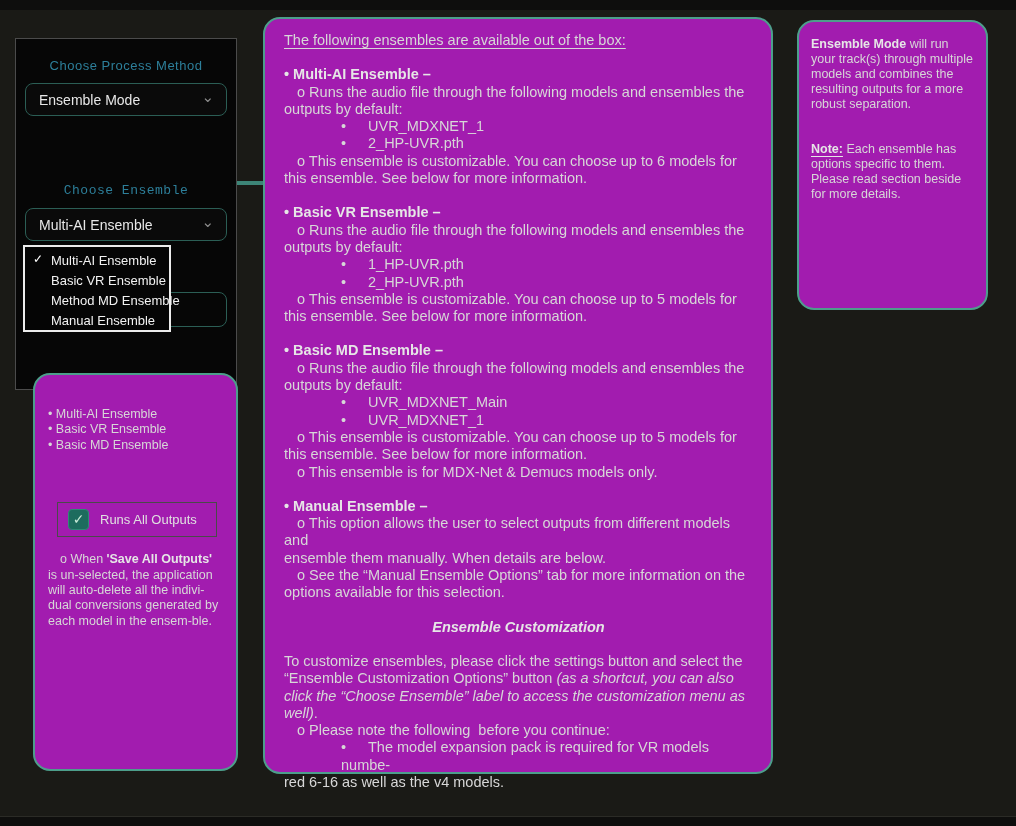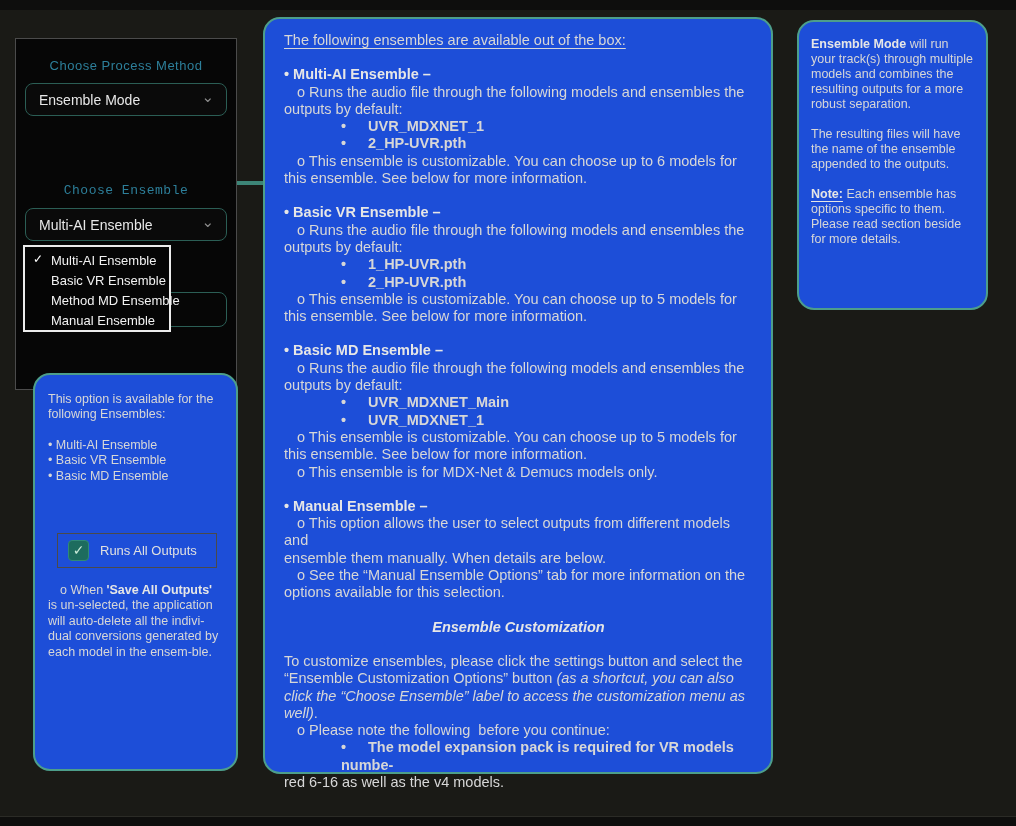--- a/index.html
+++ b/index.html
@@ -41,21 +41,21 @@
   .mi {
     position:relative; height:20px; display:flex; align-items:center;
     padding-left:26px; color:#f2f2f2; font-size:13px; white-space:nowrap;
   }
   .mi-check { position:absolute; left:8px; top:2px; font-size:12px; color:#ffffff; }
 
   .connector { position:absolute; left:237px; top:181px; width:26px; height:4px; background:#3d8577; }
 
   
   .teal-panel {
-    position:absolute; background:#1d4ed8;
+    position:absolute; background:#a21caf;
     border:2px solid #4d9e8b; border-radius:17px; color:#d7d7d7;
   }
   .center-panel {
     left:263px; top:17px; width:510px; height:757px;
     padding:13px 18px 0 19px; font-size:14.5px; line-height:17.3px;
   }
   .center-panel p { white-space:pre-wrap; }
   .info-panel {
     left:797px; top:20px; width:191px; height:290px;
     padding:15px 11px 0 12px; font-size:12.5px; line-height:15px;
@@ -64,21 +64,21 @@
   .save-panel {
     left:33px; top:373px; width:205px; height:398px;
     padding:17px 12px 0 13px; font-size:12.5px; line-height:15.4px;
   }
 
   .u  { text-decoration:underline; text-underline-offset:3px; }
   .b  { font-weight:bold; color:#e6e6e6; }
   .it { font-style:italic; }
   .oi  { text-indent:13px; }
   .oi2 { text-indent:12px; }
-  .sub { padding-left:57px;font-weight:bold; }
+  .sub { padding-left:57px; }
   .sb  { display:inline-block; width:27px; }
   .ctr { text-align:center; font-weight:bold; color:#e6e6e6;font-style:italic; }
   .gap   { height:17px; }
   .gap-s { height:15px; }
 
   
   .save-row {
     width:160px; height:35px; margin:49px 0 0 9px;
     border:1px solid #4a4a4a; display:flex; align-items:center;
     gap:11px; padding-left:10px; cursor:default;
@@ -164,27 +164,25 @@
   <div class="gap"></div>
   <p><span>To customize ensembles, please click the settings button and select the “Ensemble Customization Options” button </span><span class="it">(as a shortcut, you can also click the “Choose Ensemble” label to access the customization menu as well)</span><span>.</span></p>
   <p class="oi">o Please note the following  before you continue:</p>
   <p class="sub"><span class="sb">•</span><span>The model expansion pack is required for VR models numbe-</span></p>
   <p>red 6-16 as well as the v4 models.</p>
 </div>
 
 <div class="teal-panel info-panel">
   <p><span class="b">Ensemble Mode</span><span> will run your track(s) through multiple models and combines the resulting outputs for a more robust separation.</span></p>
   <div class="gap-s"></div>
-  <p>The resulting files will have the name of the ensemble appended to the outputs.</p>
   <div class="gap-s"></div>
   <p><span class="b u">Note:</span><span> Each ensemble has options specific to them. Please read section beside for more details.</span></p>
 </div>
 
 <div class="teal-panel save-panel">
-  <p>This option is available for the following Ensembles:</p>
   <div class="gap-s"></div>
   <p>• Multi-AI Ensemble</p>
   <p>• Basic VR Ensemble</p>
   <p>• Basic MD Ensemble</p>
   <div class="save-row">
     <span class="cb">
         <span>✓</span>
       </span>
     <span class="cb-label">Runs All Outputs</span>
   </div>

